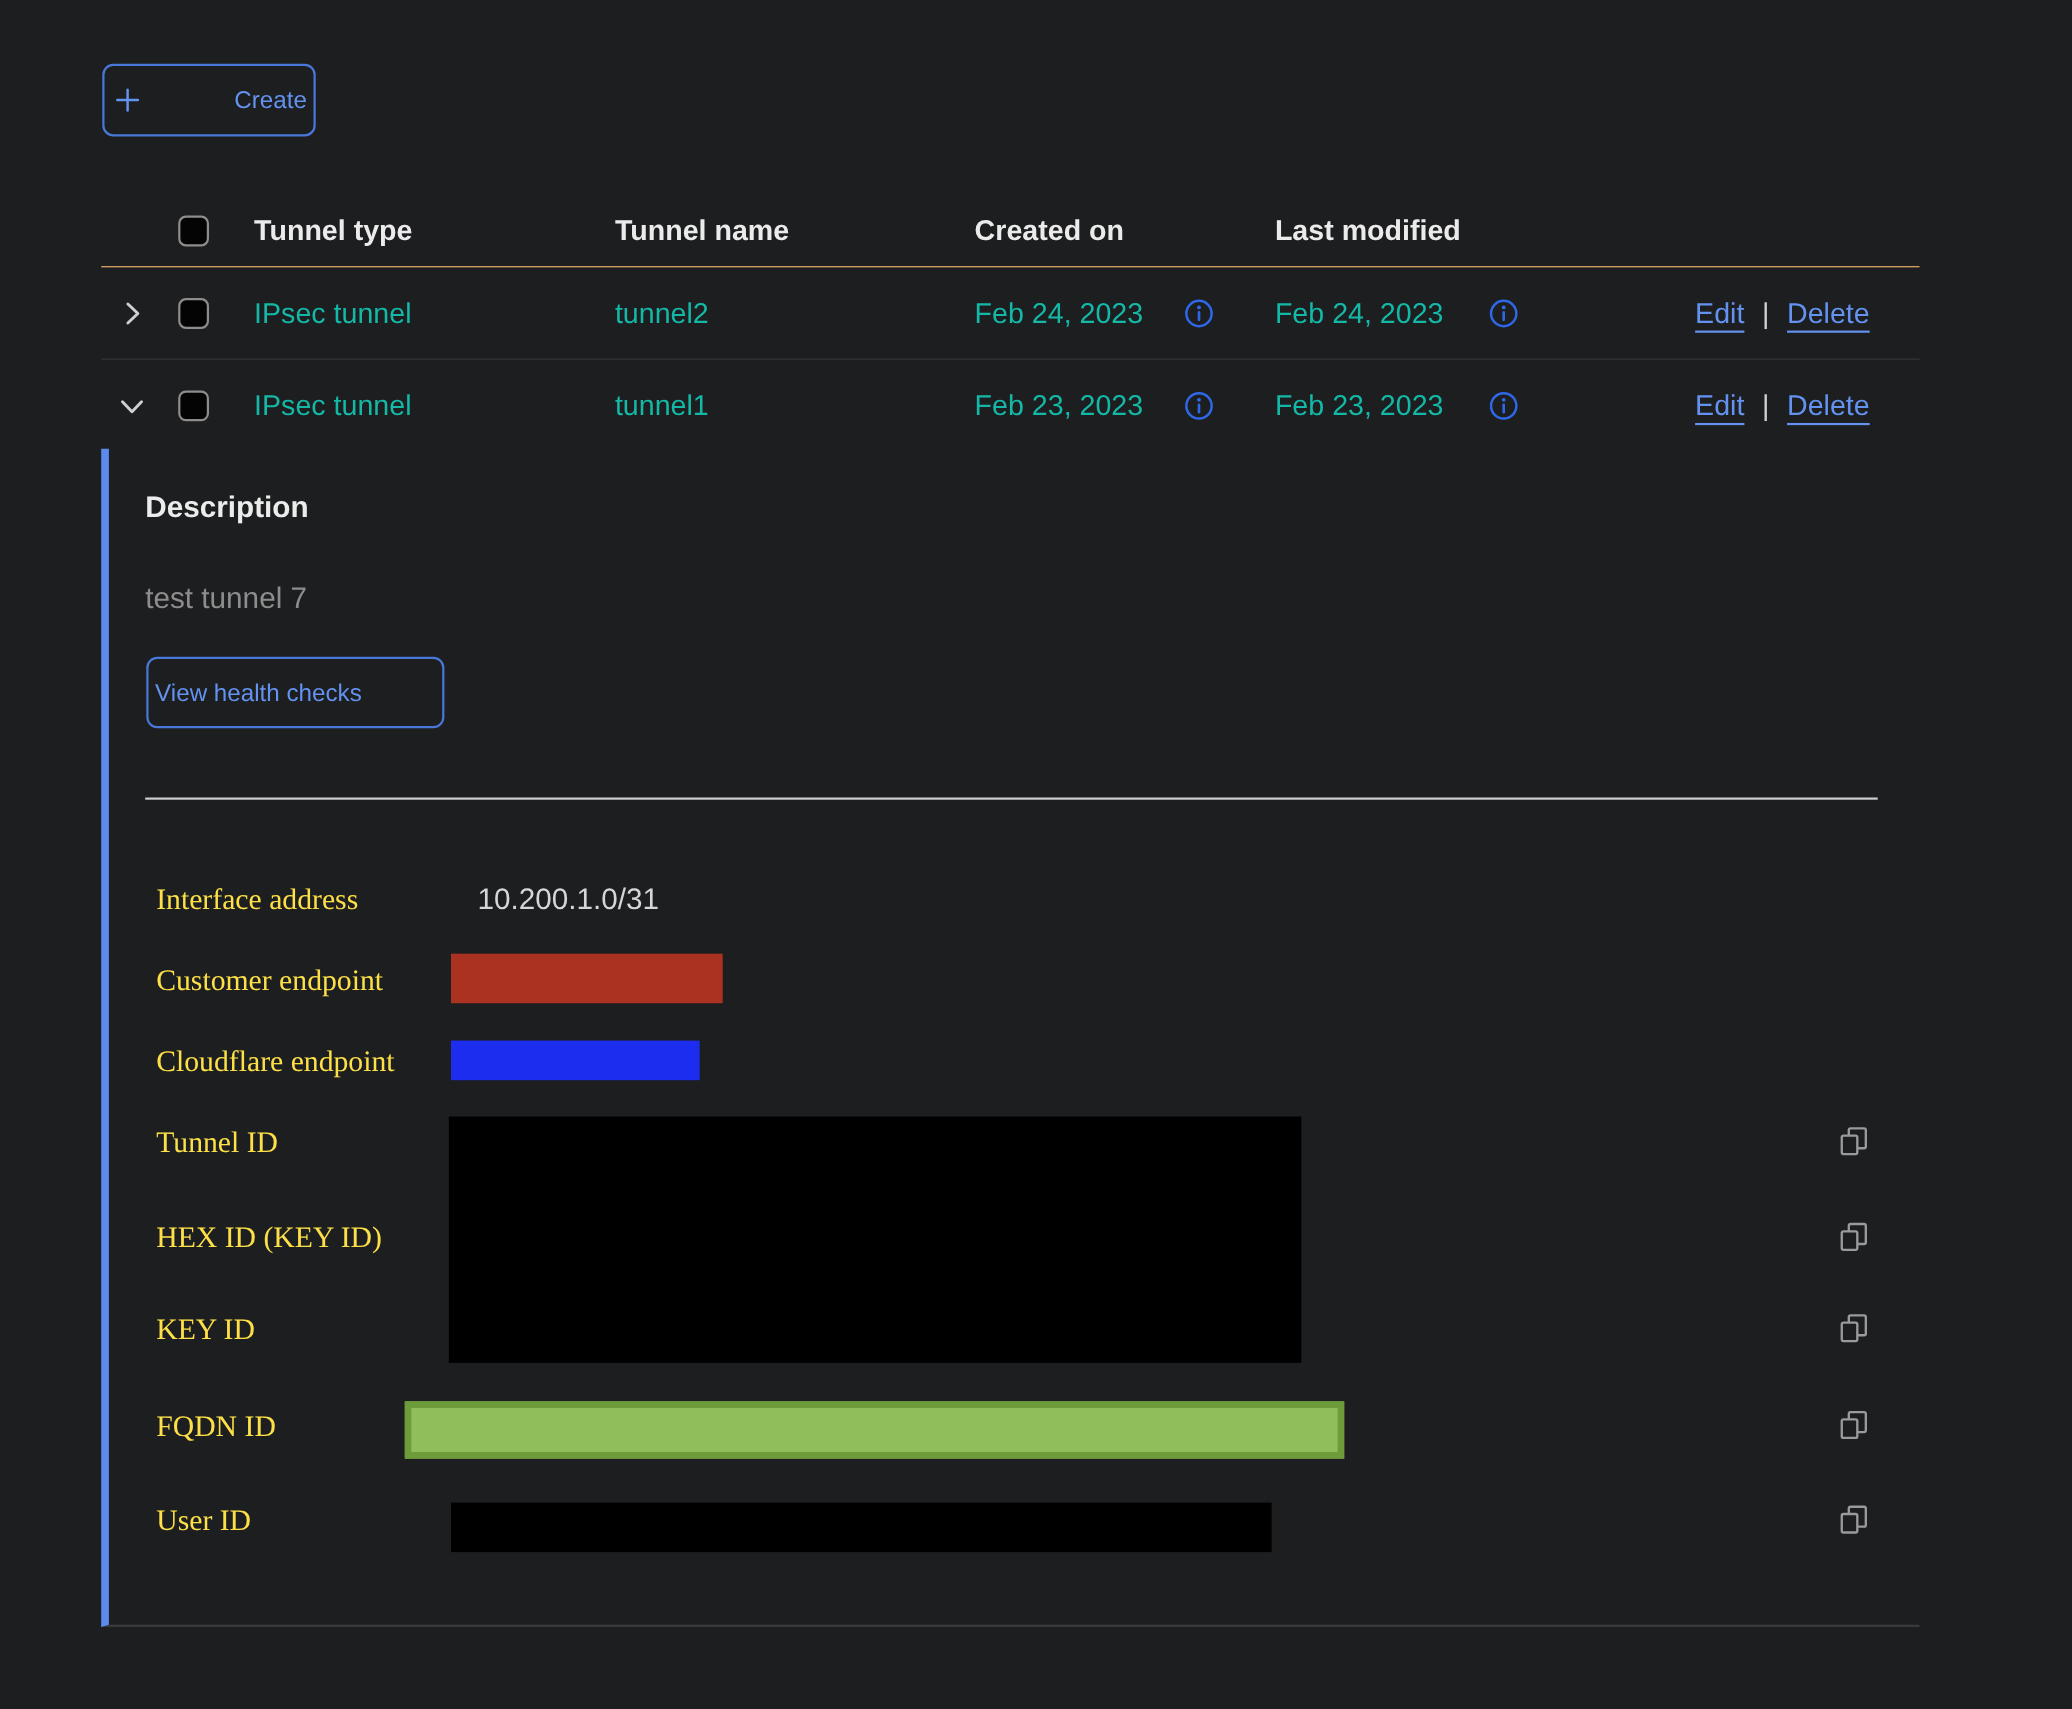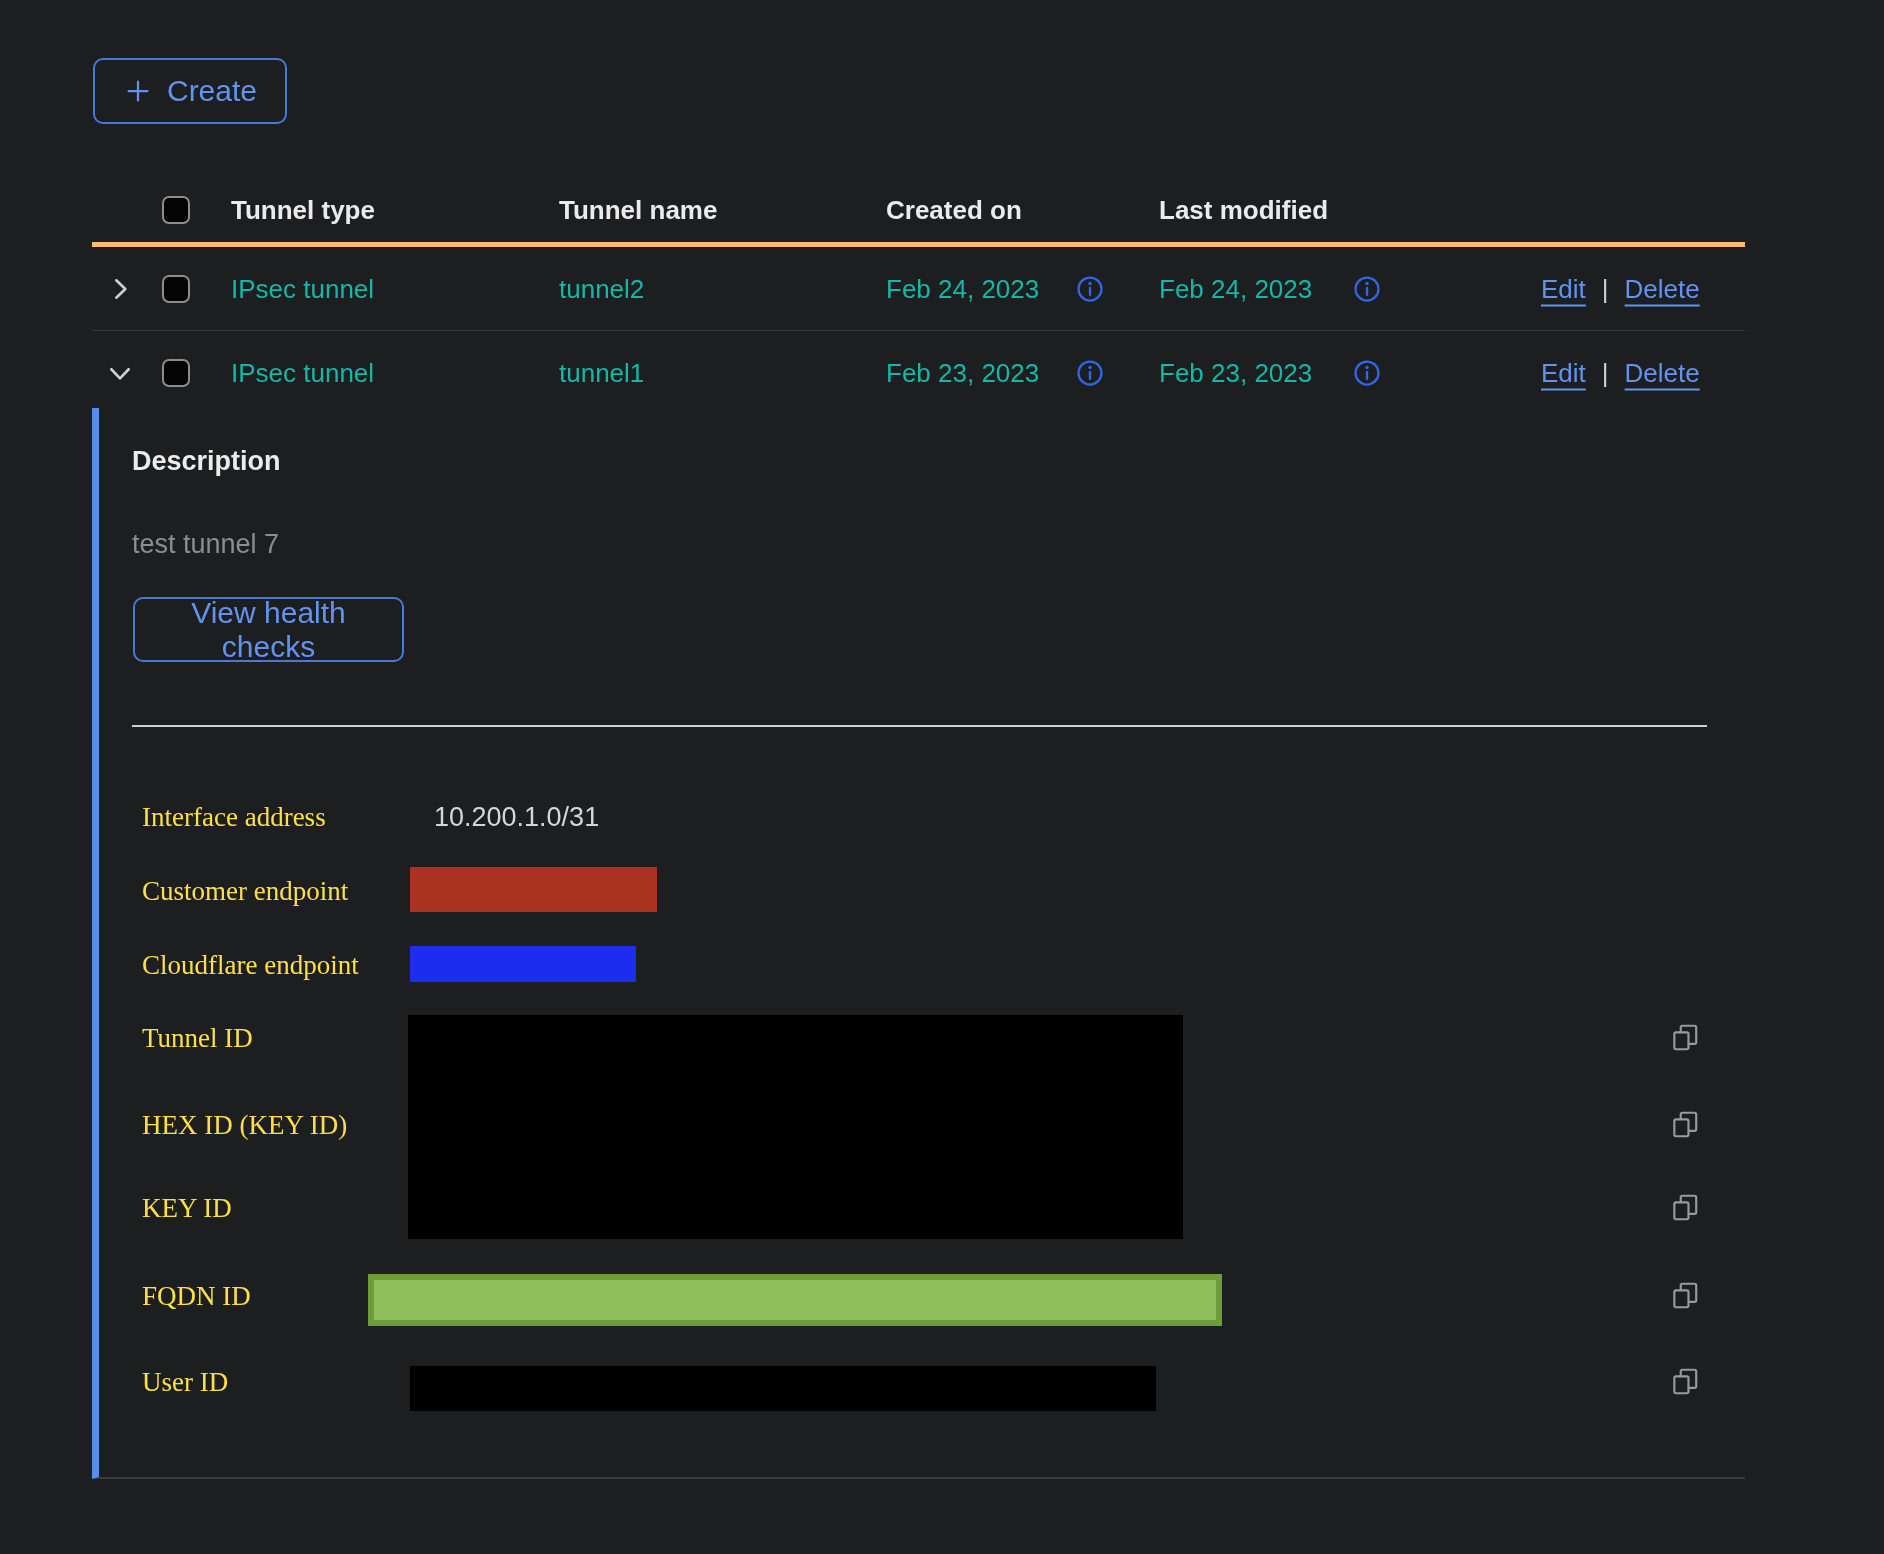--- a/index.html
+++ b/index.html
@@ -1,28 +1,28 @@
 <!DOCTYPE html>
 <html><head>
 <meta charset="utf-8">
 <style>
   html,body{margin:0;padding:0;background:#1d1e20;}
   .screen{position:relative;width:1884px;height:1554px;background:#1d1e20;overflow:hidden;
           font-family:"Liberation Sans", sans-serif;color:#d9d9d9;}
 
   
-  .btn{position:absolute;display:flex;align-items:center;justify-content:center;gap:14px;
+  .btn{position:absolute;display:flex;align-items:center;justify-content:space-between;gap:14px;
        background:transparent;border:2px solid #4a78d8;border-radius:10px;
-       color:#6392ef;font-size:30px;font-family:"Liberation Sans",sans-serif;cursor:pointer;}
+       color:#6392ef;font-size:22px;font-family:"Liberation Sans",sans-serif;cursor:pointer;}
   .btn-create{left:93px;top:58px;width:194px;height:66px;}
   .btn-health{left:34px;top:189px;width:271px;height:65px;}
 
   
   .table{position:absolute;left:92px;top:178px;width:1653px;}
-  .thead{position:relative;height:64px;border-bottom:5px solid #fdba74;}
+  .thead{position:relative;height:64px;border-bottom:1px solid #fdba74;}
   .trow{position:relative;height:83px;}
   .trow.bordered{border-bottom:1px solid #37373a;}
   .cell{position:absolute;top:50%;transform:translateY(-50%);font-size:26px;color:#14b8a6;white-space:nowrap;}
   .th{font-weight:700;color:#ebebeb;}
   .checkbox{position:absolute;left:70px;top:50%;transform:translateY(-50%);
             width:28px;height:28px;border:2px solid #8d8d8d;border-radius:7px;background:#040404;box-sizing:border-box;}
   .chev{position:absolute;left:12px;top:50%;transform:translateY(-50%);width:32px;height:32px;}
   .icon-info{width:30px;height:30px;}
   .iconwrap{position:absolute;top:50%;transform:translateY(-50%);display:inline-flex;}
   .actions{position:absolute;left:1449px;top:50%;transform:translateY(-50%);

